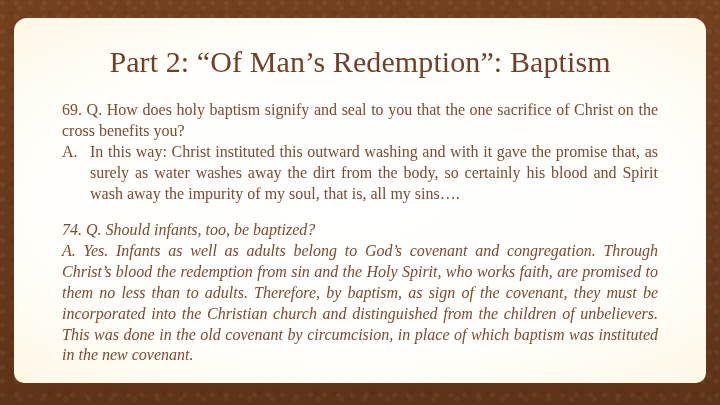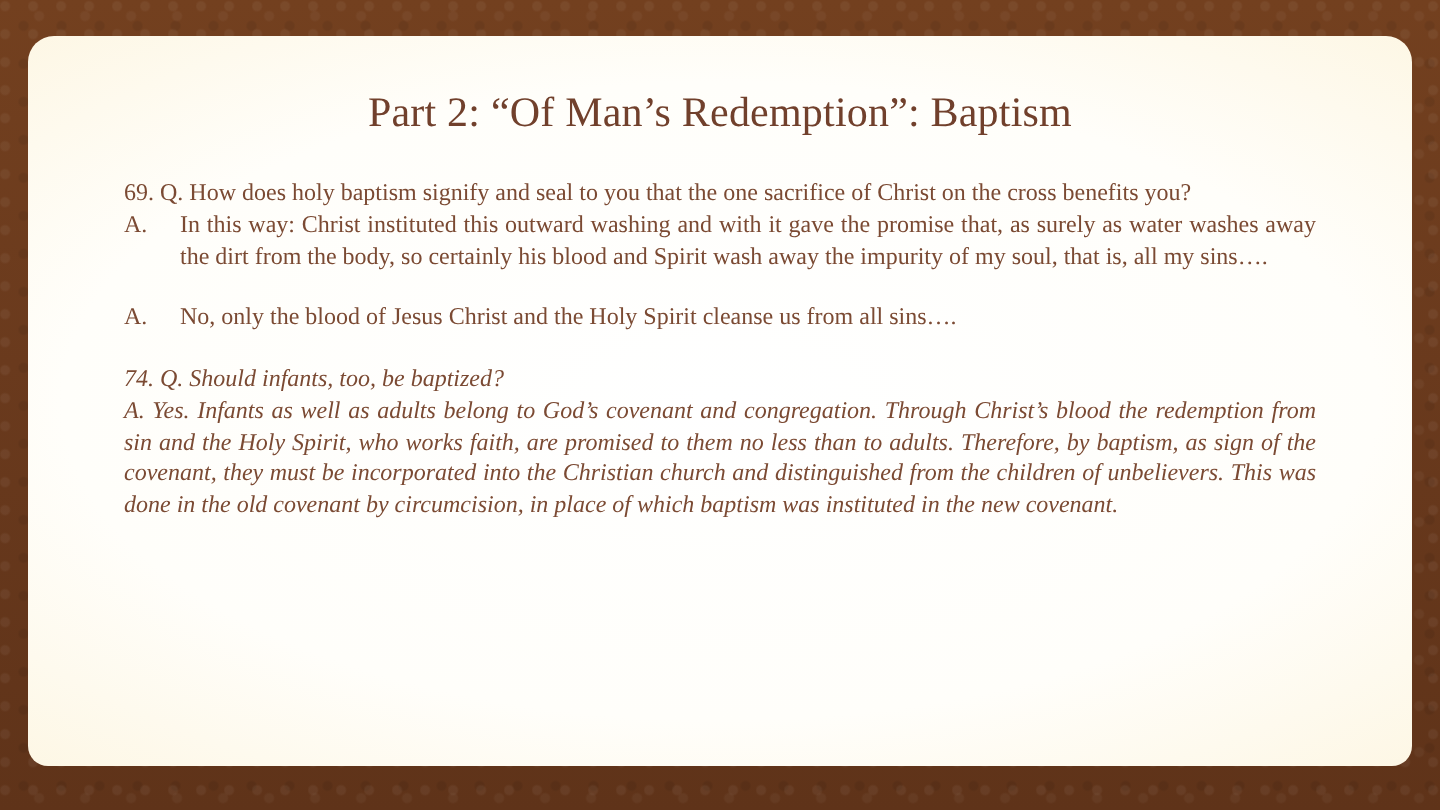--- a/index.html
+++ b/index.html
@@ -56,39 +56,39 @@
     top: 0;
     right: 0;
     bottom: 0;
     padding: 26px 48px 10px 48px;
     box-sizing: border-box;
   }
 
   .slide-title {
     margin: 0 0 20px 0;
     text-align: center;
-    font-size: 21px;
+    font-size: 30px;
     font-weight: normal;
     letter-spacing: 0.1px;
     color: #71402c;
     line-height: 1.2;
     white-space: nowrap;
   }
 
   .qa-block {
     margin: 0 0 15px 0;
   }
   .qa-block:last-child {
     margin-bottom: 0;
     font-style: italic;
   }
 
   .qa-line {
     margin: 0;
-    font-size: 12px;
+    font-size: 16px;
     line-height: 1.31;
     color: #7b4a33;
     text-align: justify;
     text-justify: inter-word;
   }
 
   
   .qa-q {
     text-align: justify;
   }
@@ -121,21 +121,20 @@
     <div class="panel-inner">
 
       <h1 class="slide-title">Part 2: “Of Man’s Redemption”: Baptism</h1>
 
       <div class="qa-block">
         <p class="qa-line qa-q">69. Q. How does holy baptism signify and seal to you that the one sacrifice of Christ on the cross benefits you?</p>
         <p class="qa-line qa-a-hang"><span class="lbl">A.</span><span>In this way: Christ instituted this outward washing and with it gave the promise that, as surely as water washes away the dirt from the body, so certainly his blood and Spirit wash away the impurity of my soul, that is, all my sins….</span></p>
       </div>
 
       <div class="qa-block">
-        <p class="qa-line qa-a-hang"><span class="lbl">A.</span><span>No, only the blood of Jesus Christ and the Holy Spirit cleanse us from all sins….</span></p>
       </div>
 
       <div class="qa-block">
         <p class="qa-line qa-q">74. Q. Should infants, too, be baptized?</p>
         <p class="qa-line qa-a-flush"><span>A. </span><span>Yes. Infants as well as adults belong to God’s covenant and congregation. Through Christ’s blood the redemption from sin and the Holy Spirit, who works faith, are promised to them no less than to adults. Therefore, by baptism, as sign of the covenant, they must be incorporated into the Christian church and distinguished from the children of unbelievers. This was done in the old covenant by circumcision, in place of which baptism was instituted in the new covenant.</span></p>
       </div>
 
     </div>
   </div>
 </div>

